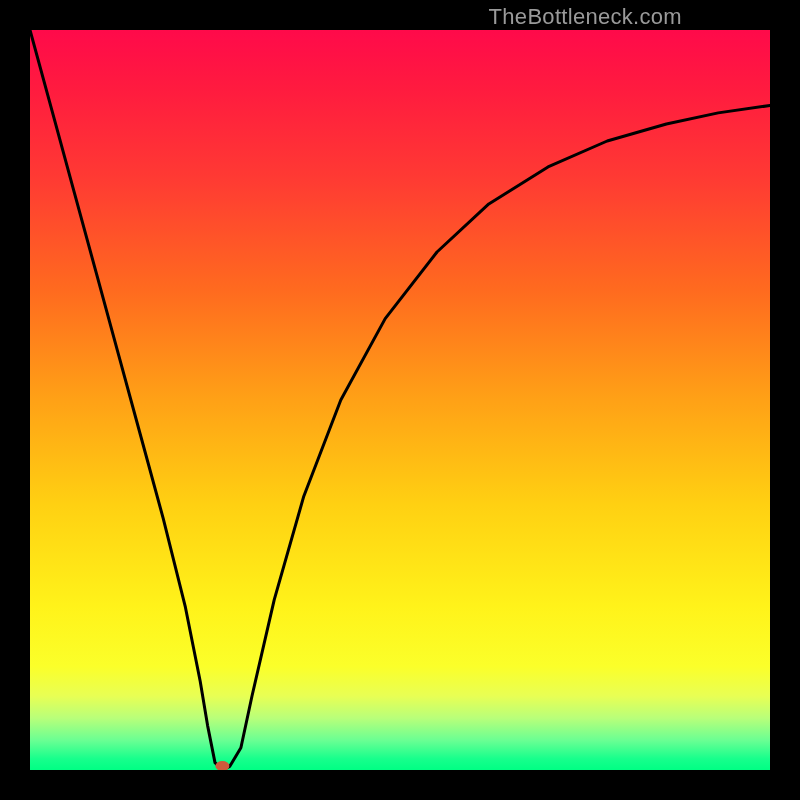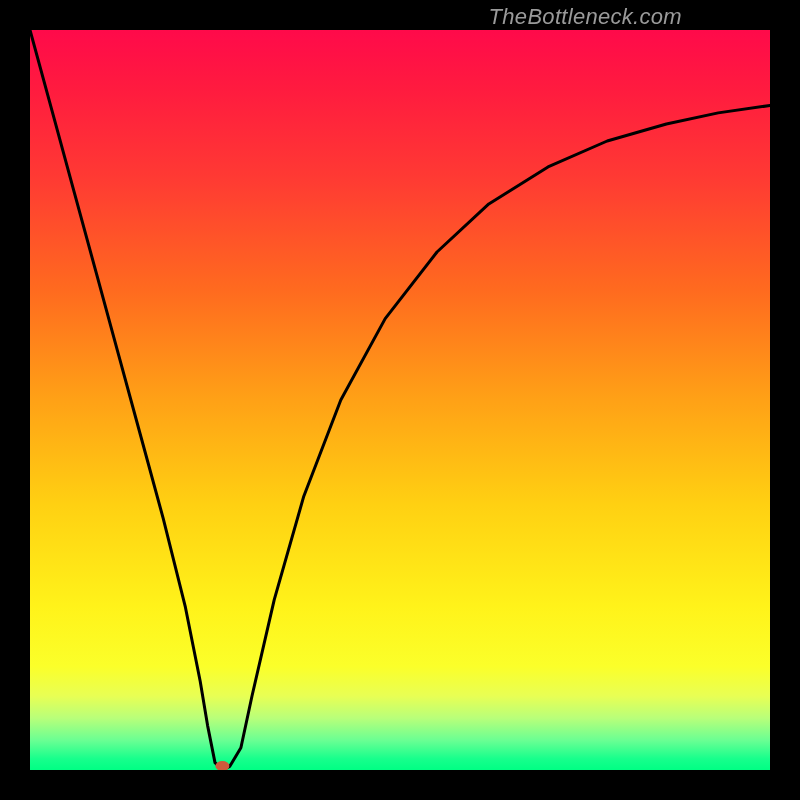--- a/index.html
+++ b/index.html
@@ -11,21 +11,20 @@
     overflow: hidden;
     font-family: Arial, Helvetica, sans-serif;
   }
   .frame {
     position: absolute;
     top: 0;
     left: 0;
     width: 692px;
     height: 800px;
     background: #000;
-    font-style: italic;
   }
   .plot-area {
     position: absolute;
     top: 30px;
     left: 30px;
     width: 740px;
     height: 740px;
     
     background: linear-gradient(
       to bottom,

